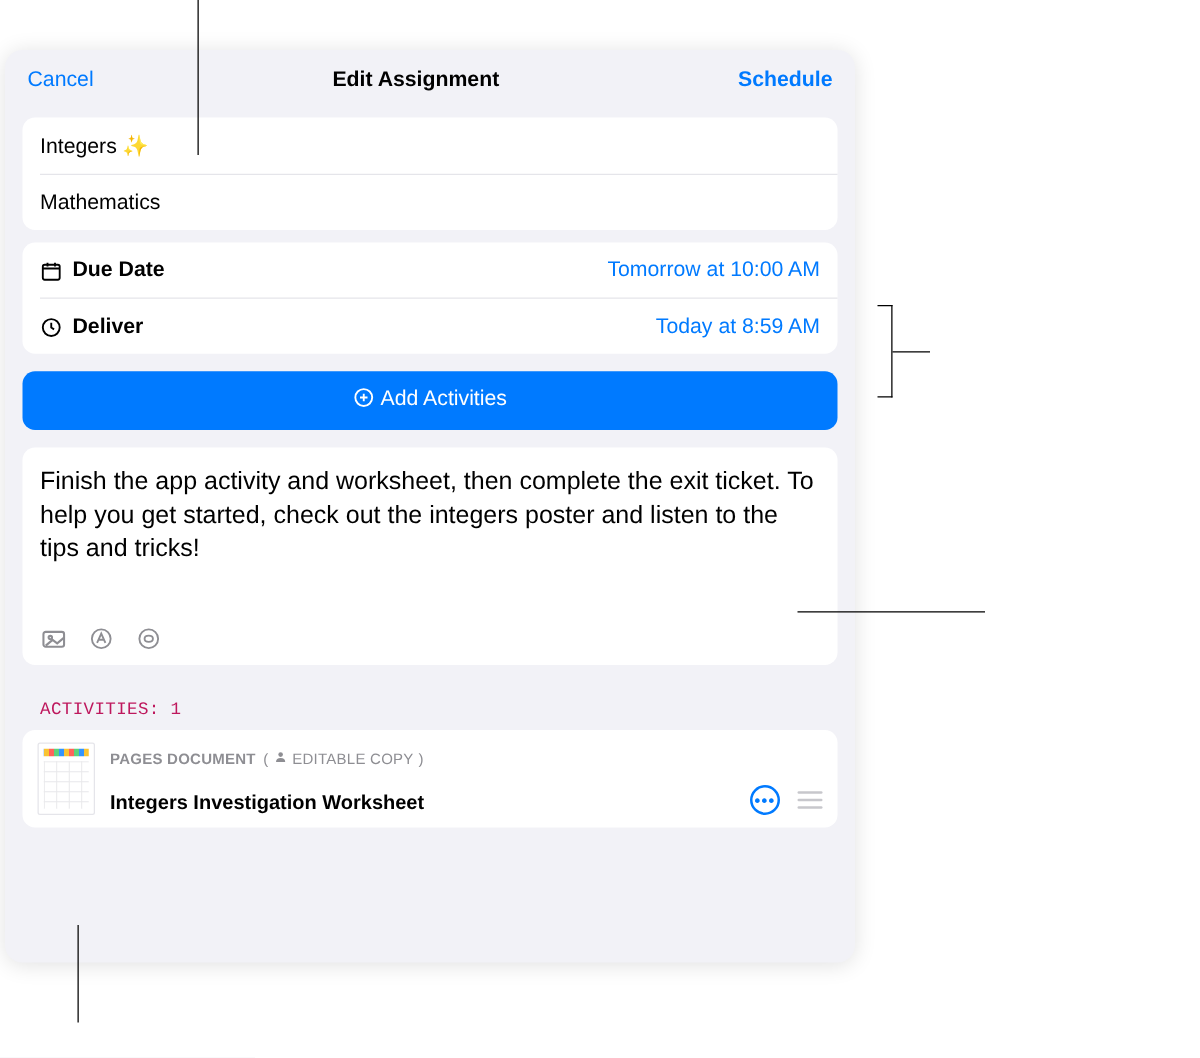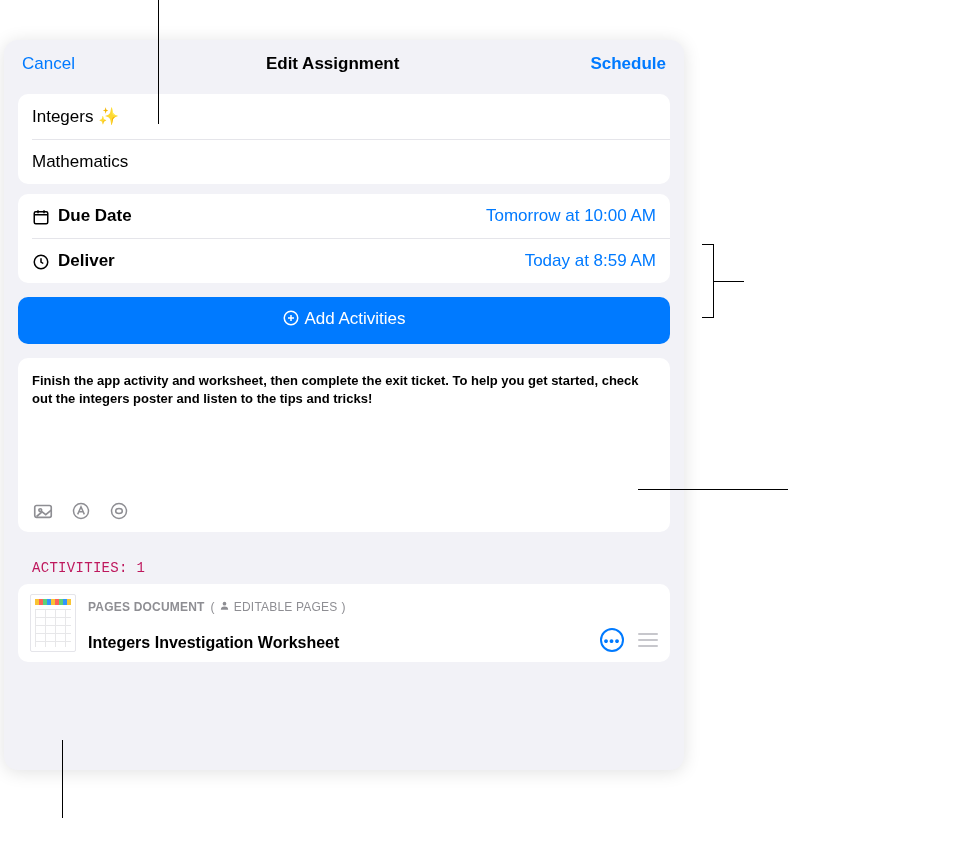--- a/index.html
+++ b/index.html
@@ -78,25 +78,24 @@
 
   .desc-card {
     background: #fff;
     border-radius: 10px;
     margin: 14px 14px 0 14px;
     padding: 14px 14px 10px 14px;
     display: flex;
     flex-direction: column;
   }
   .desc-text {
-    font-size: 13px;
+    font-size: 20px;
     color: #000;
     line-height: 1.35;
     min-height: 110px;
-    font-weight: bold;
   }
   .attach-row {
     display: flex;
     gap: 16px;
     margin-top: 14px;
     padding-top: 4px;
   }
   .attach-icon {
     width: 22px; height: 22px;
     color: #8e8e93;
@@ -322,21 +321,21 @@
     <div class="activity-info">
       <div class="activity-meta">
         <span>PAGES DOCUMENT</span>
         <span class="sub">
           (<span>
             <svg viewBox="0 0 24 24" width="11" height="11" fill="#8e8e93">
               <circle cx="12" cy="8" r="4"></circle>
               <path d="M4 21 q0 -7 8 -7 q8 0 8 7 Z"></path>
             </svg>
           </span>
-          <span>EDITABLE PAGES</span>)
+          <span>EDITABLE COPY</span>)
         </span>
       </div>
       <div class="activity-title">Integers Investigation Worksheet</div>
     </div>
     <div class="activity-actions">
       <span class="more-btn">•••</span>
       <span class="drag-handle">
         <span></span>
           <span></span>
           <span></span>

